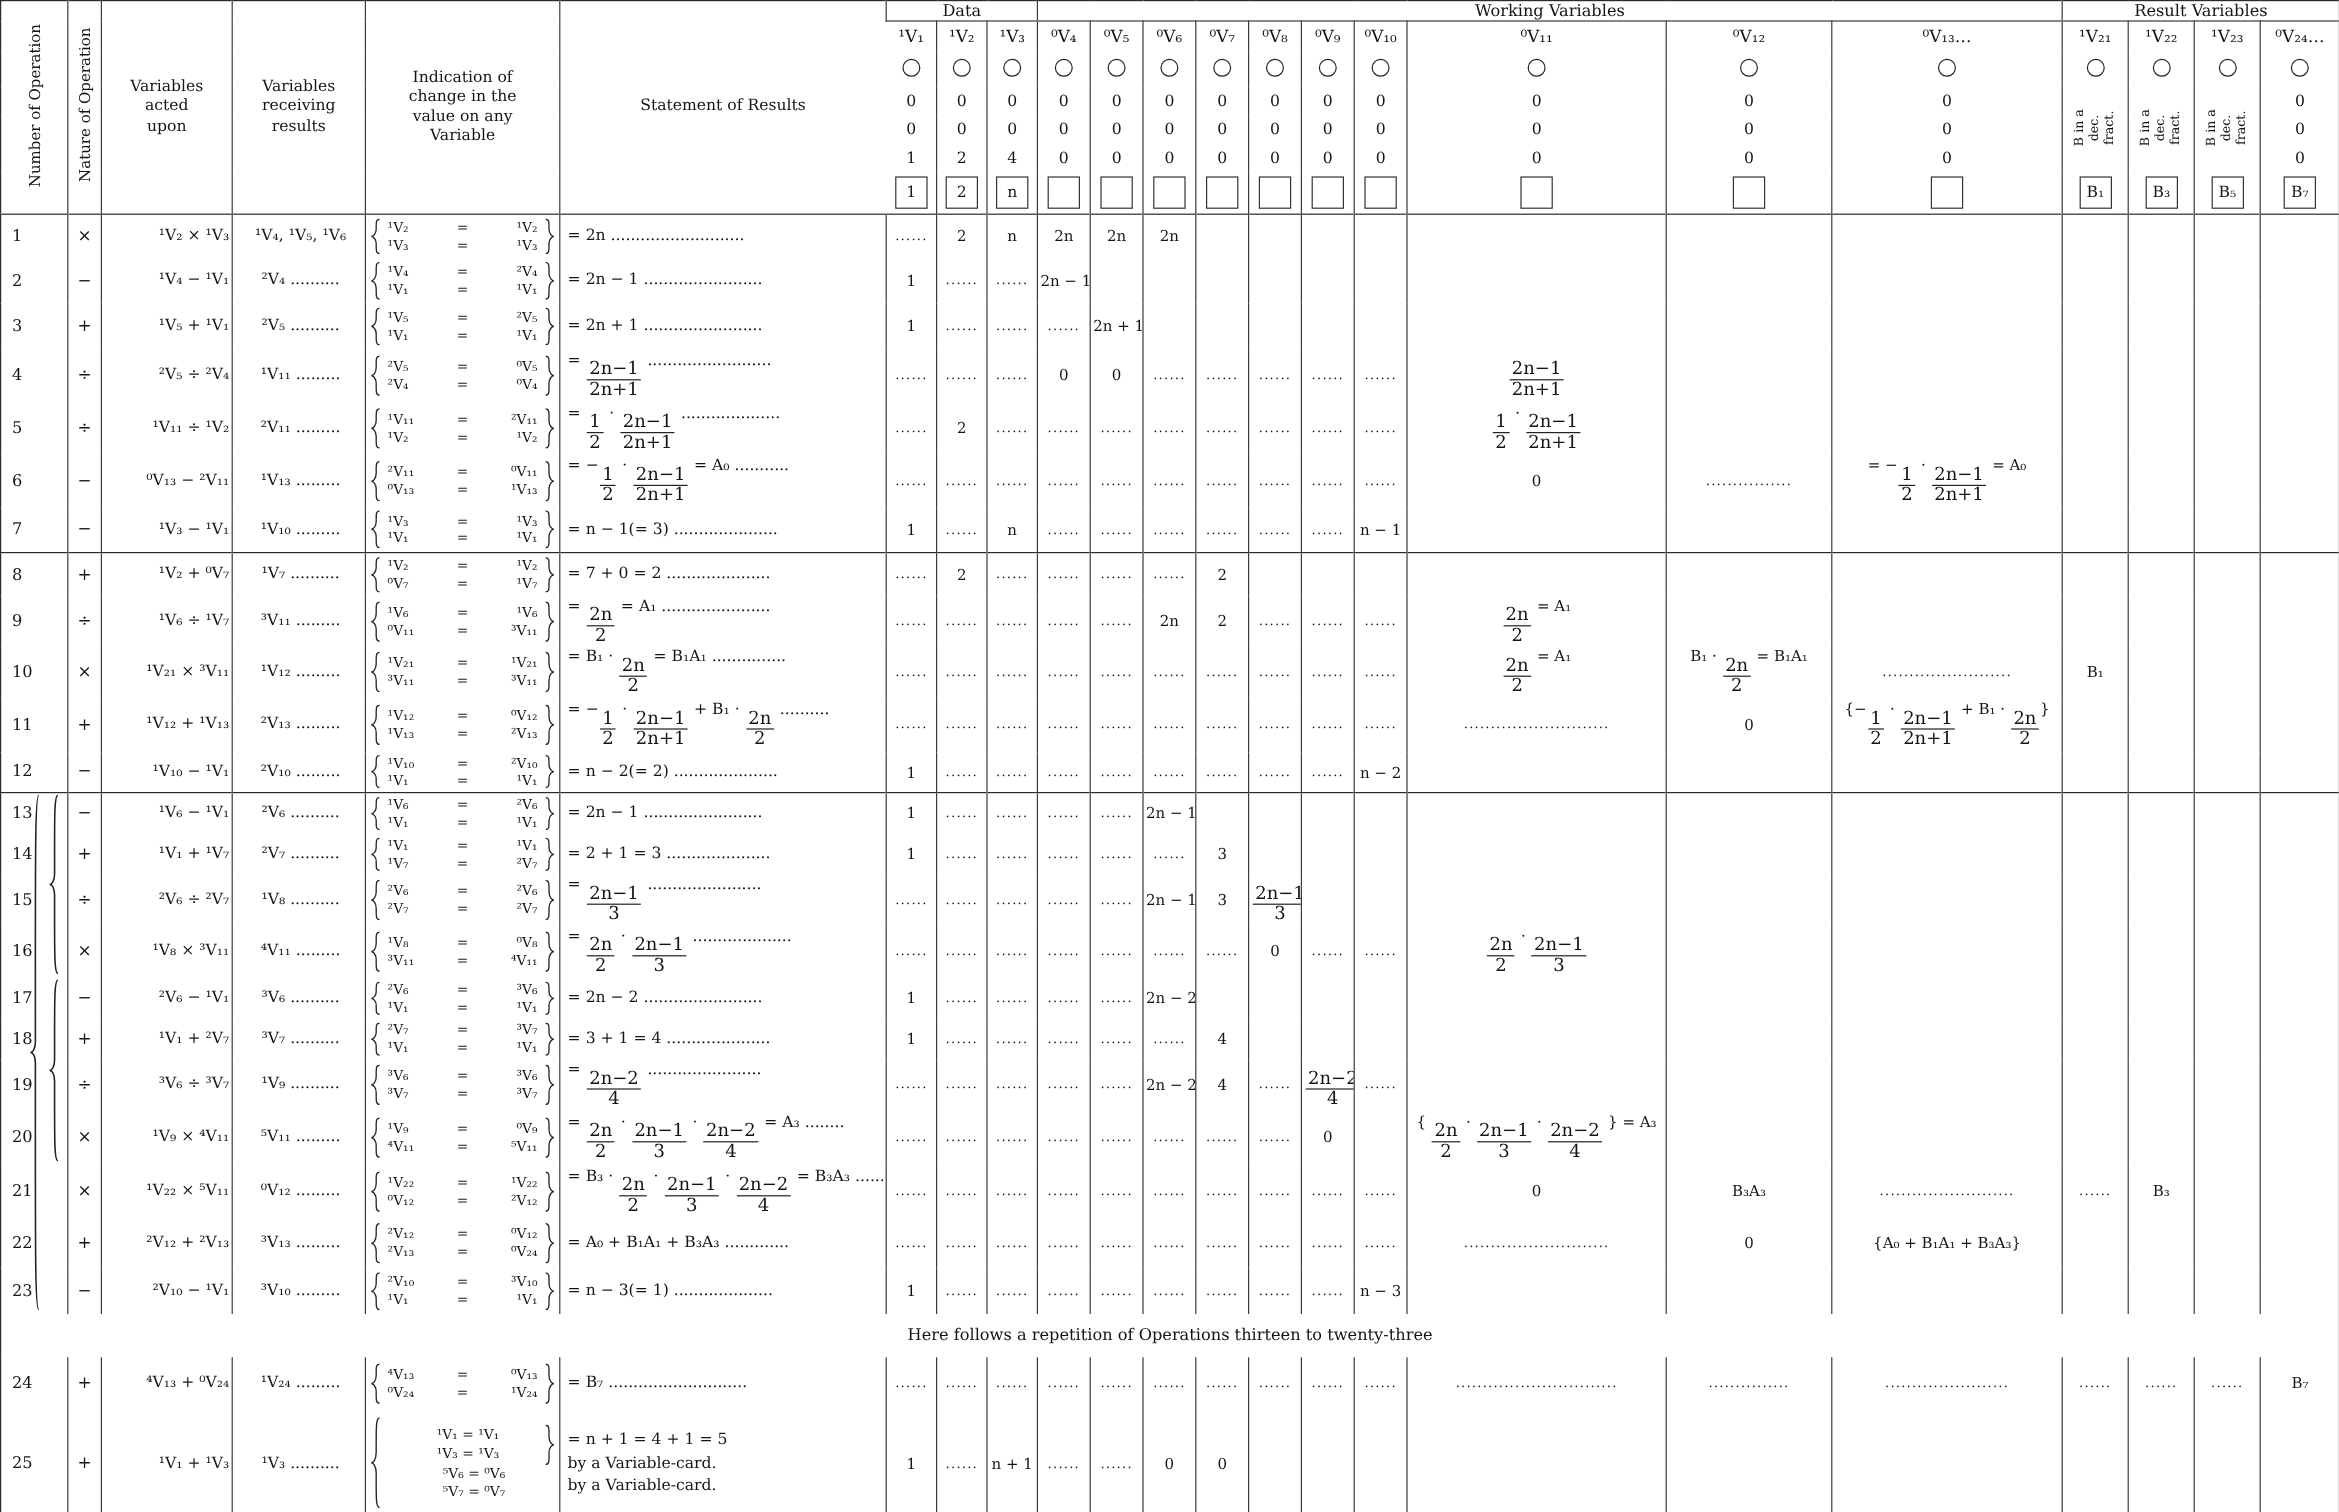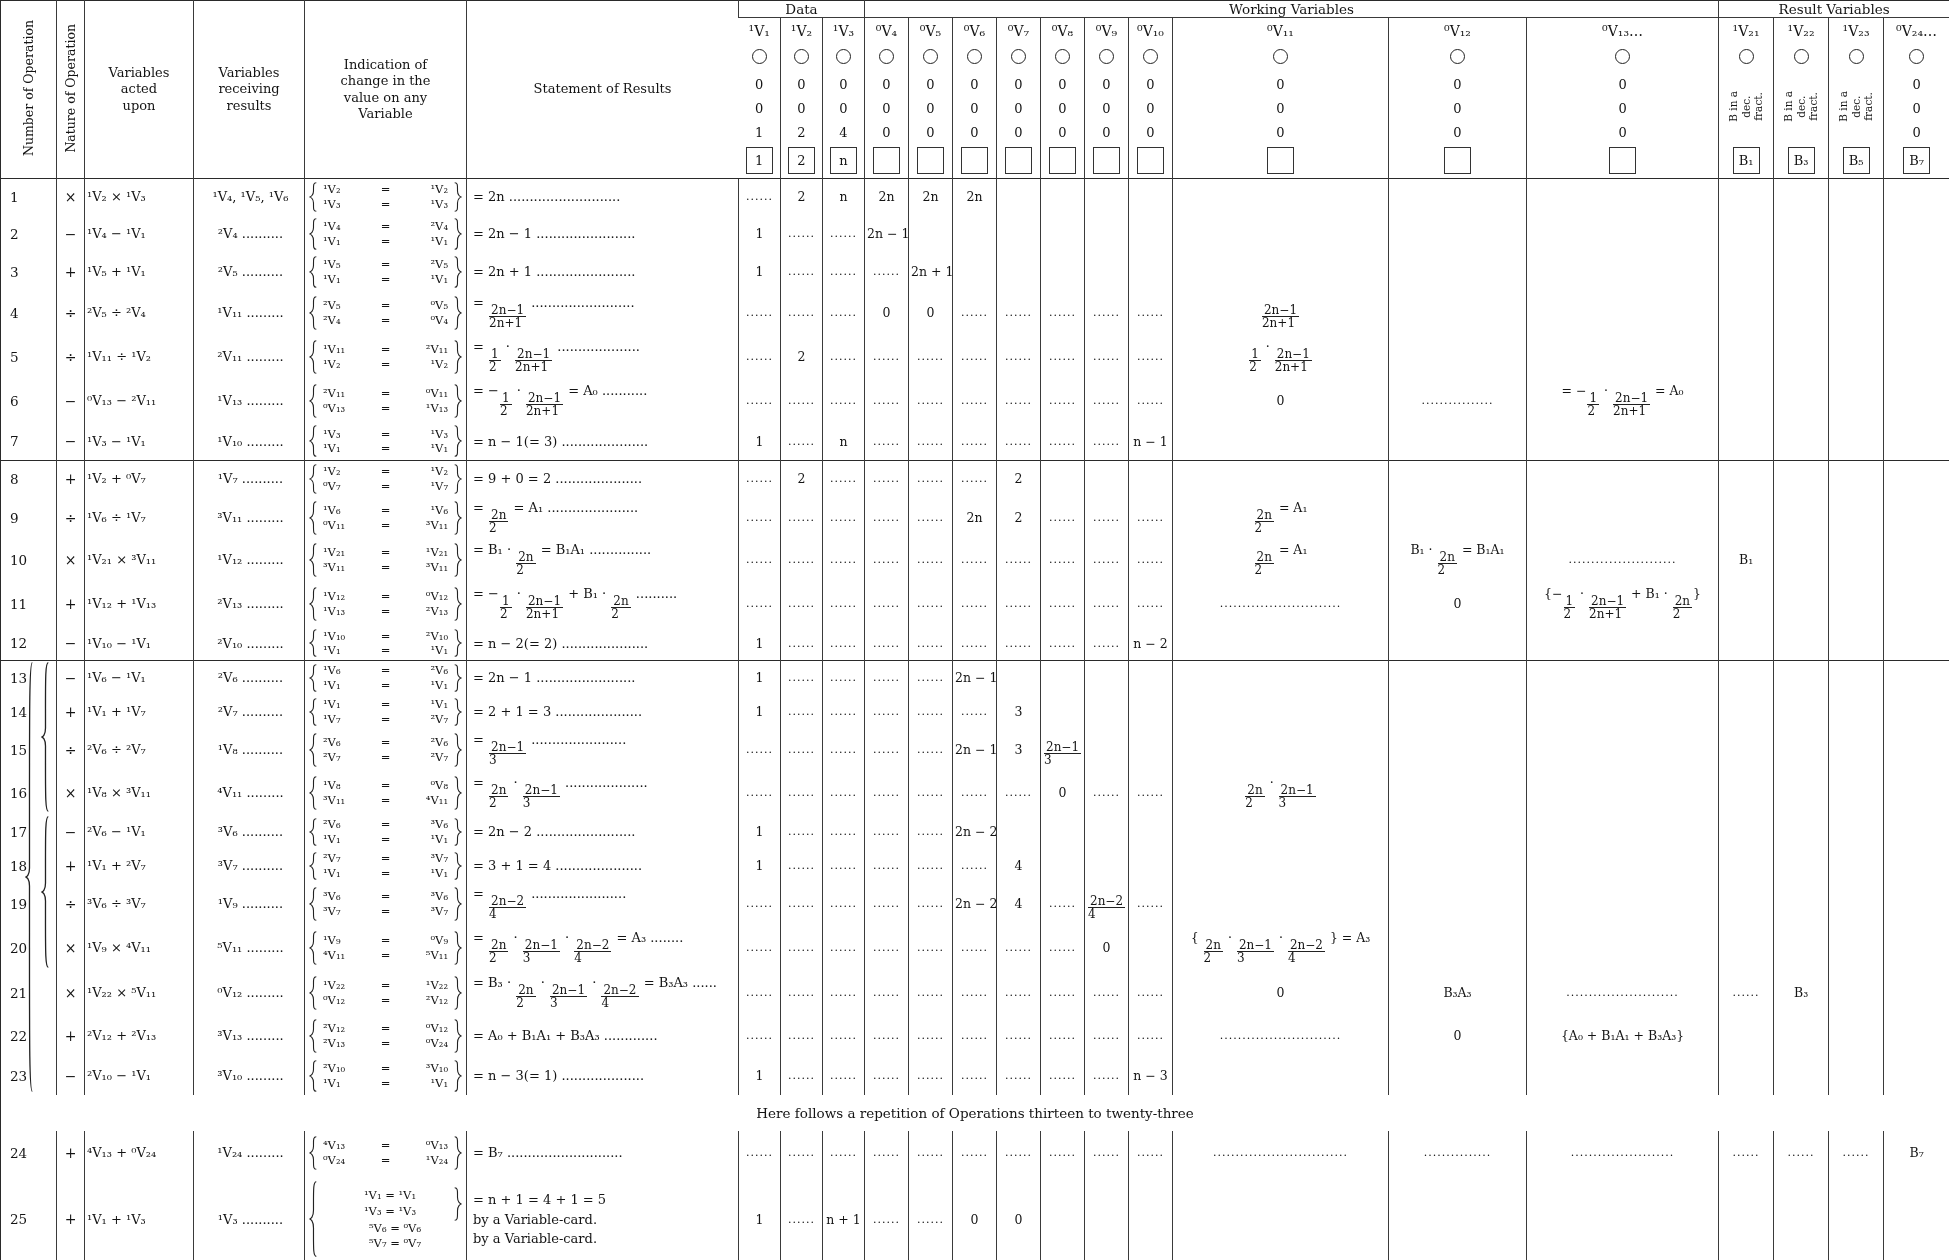--- a/index.html
+++ b/index.html
@@ -17,29 +17,29 @@
   .hcirc{height:28px;}
   .circ{display:inline-block;width:13px;height:13px;border:1px solid #222;border-radius:50%;}
   .hz{height:24px;font-size:13px;}
   .hbv{vertical-align:middle;}
   .bvert{writing-mode:vertical-rl;transform:rotate(180deg);font-size:10.5px;line-height:1.2;display:inline-block;}
   .bvert span{display:block;}
   .hboxr{height:34px;}
   .vbox{width:25px;height:25px;border:1.5px solid #333;margin:1px auto 3px;display:flex;align-items:center;justify-content:center;font-size:13px;}
   .c-num{text-align:left;padding-left:9px;font-size:13.5px;}
   .c-op{text-align:center;font-size:14px;}
-  .c-act{text-align:left;font-size:13px;}
+  .c-act{text-align:right;font-size:13px;}
   .c-rcv{text-align:center;padding-left:5px;font-size:13px;}
   .c-stmt{text-align:left;padding-left:6px;font-size:13px;}
   .c-v{text-align:center;font-size:12.5px;}
   .alldots{letter-spacing:1px;font-size:11px;}
   .sec-start td{border-top:1.6px solid #2a2a2a;}
   tbody tr:last-child td{border-bottom:1.6px solid #2a2a2a;}
   .reprow td{border-left:none;text-align:center;font-size:13.5px;}
-  .frac{display:inline-flex;flex-direction:column;align-items:flex-start;vertical-align:-0.55em;line-height:1.05;font-size:12px;margin:0 1px;}
+  .frac{display:inline-flex;flex-direction:column;align-items:center;vertical-align:-0.55em;line-height:1.05;font-size:15px;margin:0 1px;}
   .frac .fn{border-bottom:1px solid #222;padding:0 2px 0px;}
   .frac .fd{padding-top:0px;}
   .ind{display:flex;align-items:center;justify-content:space-between;height:100%;padding:0 1px;}
   .ilines{flex:1;display:flex;flex-direction:column;justify-content:center;}
   .il{display:grid;grid-template-columns:1fr 14px 1fr;font-size:11.5px;line-height:1.25;align-items:baseline;}
   .il .lh{text-align:left;padding-left:5px;}
   .il .eq{text-align:center;}
   .il .rh{text-align:right;padding-right:5px;}
   .ind25{justify-content:flex-start;gap:9px;}
   .icol{flex:1;display:flex;flex-direction:column;justify-content:center;}
@@ -613,21 +613,21 @@
                   <span class="lh">⁰V₇</span>
                   <span class="eq">=</span>
                   <span class="rh">¹V₇</span>
                 </span>
               </div>
               <svg width="10" height="30" viewBox="0 0 10 30" style="display:block;flex:0 0 auto;transform:scaleX(-1);">
                 <path d="M8.3,0.7 C5.1,0.7 5.5,3.6 5.5,9.0 C5.5,13.0 2.8,15.0 1.4,15.0 C2.8,15.0 5.5,17.0 5.5,21.0 C5.5,26.4 5.1,29.3 8.3,29.3" fill="none" stroke="#222" stroke-width="1.1"></path>
               </svg>
             </div>
           </td>
-          <td class="c-stmt">= 9 + 0 = 2 .....................</td>
+          <td class="c-stmt">= 7 + 0 = 2 .....................</td>
           <td class="c-v alldots">......</td>
           <td class="c-v">2</td>
           <td class="c-v alldots">......</td>
           <td class="c-v alldots">......</td>
           <td class="c-v alldots">......</td>
           <td class="c-v alldots">......</td>
           <td class="c-v">2</td>
           <td class="c-v"></td>
           <td class="c-v"></td>
           <td class="c-v"></td>

